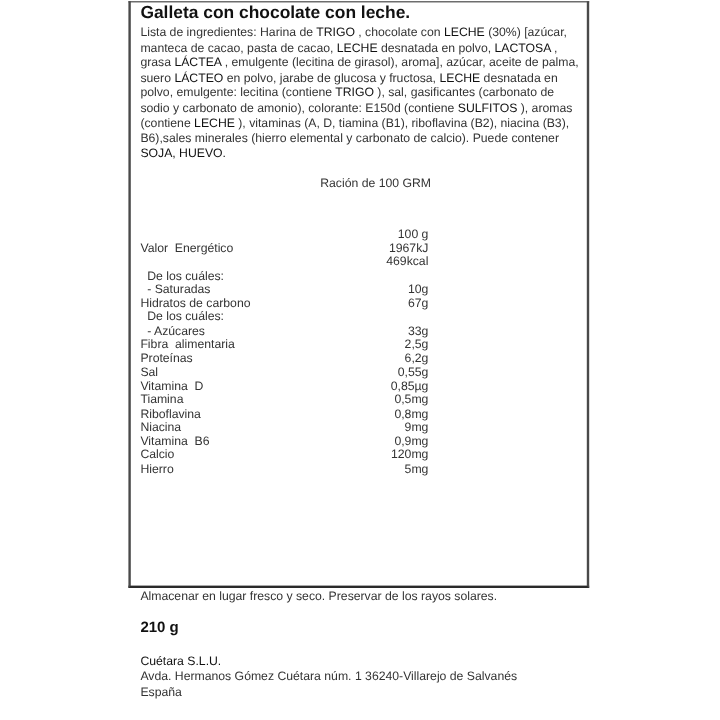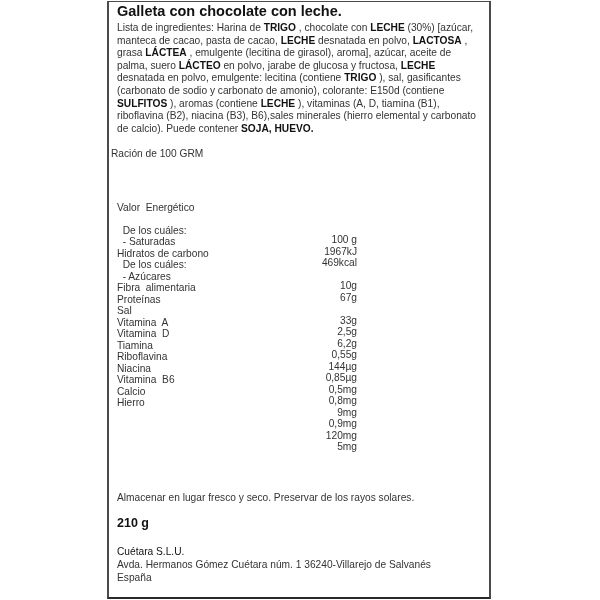--- a/index.html
+++ b/index.html
@@ -1,33 +1,33 @@
 <!DOCTYPE html>
 <html><head>
   <meta charset="utf-8">
   <style>
     html, body { margin: 0; padding: 0; background: #ffffff; }
     body { width: 600px; height: 600px; position: relative; overflow: hidden;
       font-family: "Liberation Sans", sans-serif; color: #2a2a2a; }
     .label-box {
-      position: absolute; left: 107px; top: 1px; width: 384px; height: 598px;
+      position: absolute; left: 107px; top: 1px; width: 384px; height: 489px;
       border-left: 2px solid #4a4a4a; border-right: 2px solid #4a4a4a;
       border-bottom: 2px solid #2a2a2a; border-top: 1px solid #4a4a4a;
       box-sizing: border-box; background: #fff;
     }
     .title { position: absolute; left: 8px; top: 1px; font-size: 14.5px; font-weight: bold; color: #111; letter-spacing: 0px; }
     .ingredients { position: absolute; left: 8px; top: 20px; width: 366px;
       font-size: 10.2px; line-height: 12.6px; color: #333; }
-    .ingredients b { color: #111; font-weight: bold; margin-top: 16px; }
-    .serving { position: absolute; left: 0; width: 100%; top: 146px; 
+    .ingredients b { color: #111; font-weight: normal; margin-top: 16px; }
+    .serving { position: absolute; left: 13px; width: 100%; top: 146px; text-align: center;
       font-size: 10.2px; color: #333; padding-left: 2px; box-sizing: border-box; }
     .ntable { position: absolute; left: 8px; top: 188px; width: 240px; font-size: 10.2px; color: #333; }
     .nrow { position: relative; height: 11.5px; line-height: 11.5px; }
     .nrow .lbl { position: absolute; left: 0; white-space: pre; }
-    .nrow .val { position: absolute; right: 0; text-align: right; white-space: nowrap; margin-top: 44px; }
+    .nrow .val { position: absolute; right: 0; text-align: right; white-space: nowrap; }
     .storage { position: absolute; left: 8px; top: 490px; font-size: 10.2px; color: #333; }
     .weight { position: absolute; left: 8px; top: 514px; font-size: 12.5px; font-weight: bold; color: #111; text-align: center; }
     .company { position: absolute; left: 8px; top: 544px; font-size: 10.2px; font-weight: normal; color: #111; }
     .address { position: absolute; left: 8px; top: 557px; font-size: 10.2px; color: #333; line-height: 12.5px; }
   </style>
 </head>
 <body>
 
 <div class="label-box">
   <div class="title">Galleta con chocolate con leche.</div>
@@ -75,24 +75,20 @@
       </div>
       <div class="nrow">
         <span class="lbl">Proteínas</span>
         <span class="val">6,2g</span>
       </div>
       <div class="nrow">
         <span class="lbl">Sal</span>
         <span class="val">0,55g</span>
       </div>
       <div class="nrow">
-        <span class="lbl">Vitamina  A</span>
-        <span class="val">144µg</span>
-      </div>
-      <div class="nrow">
         <span class="lbl">Vitamina  D</span>
         <span class="val">0,85µg</span>
       </div>
       <div class="nrow">
         <span class="lbl">Tiamina</span>
         <span class="val">0,5mg</span>
       </div>
       <div class="nrow">
         <span class="lbl">Riboflavina</span>
         <span class="val">0,8mg</span>

